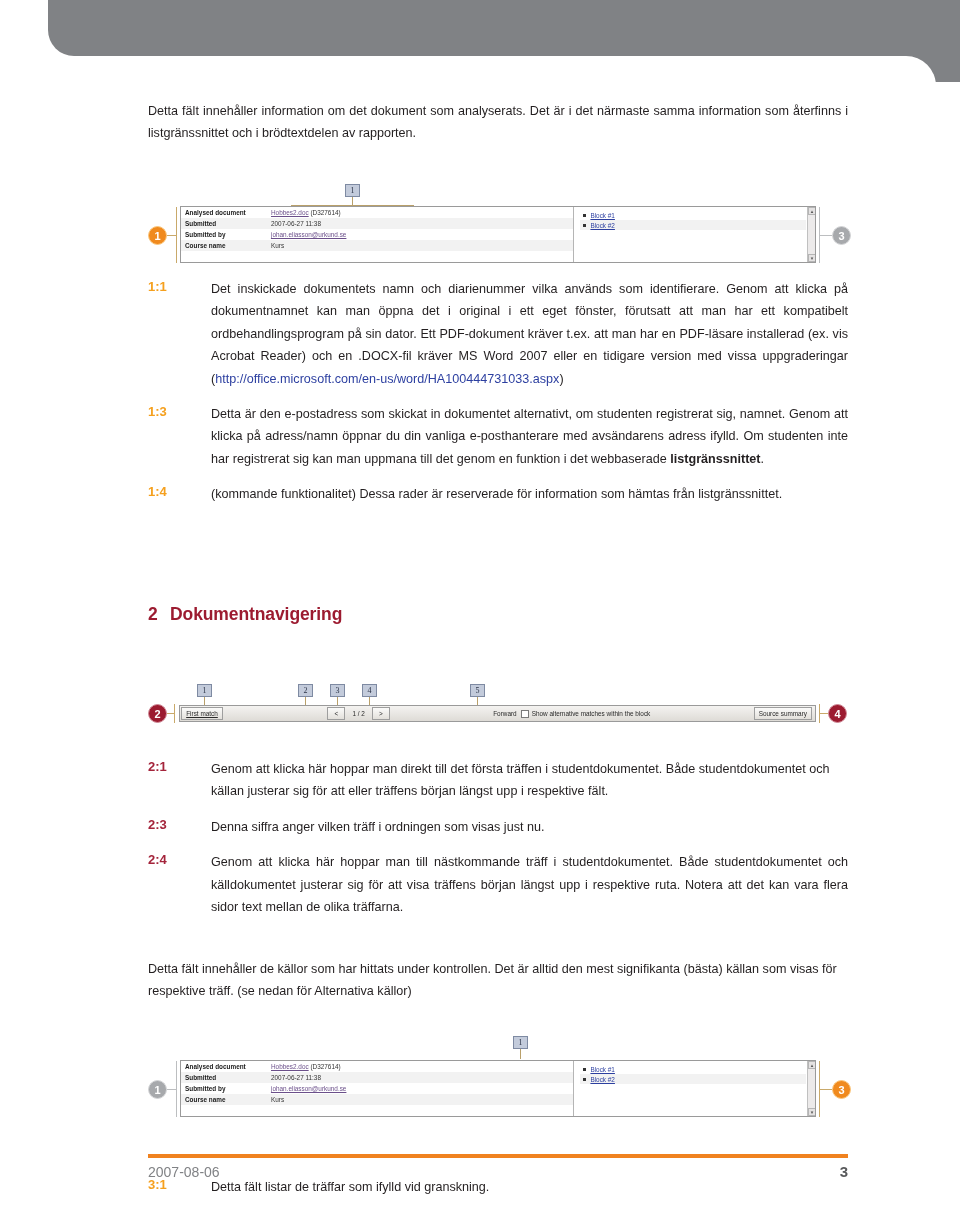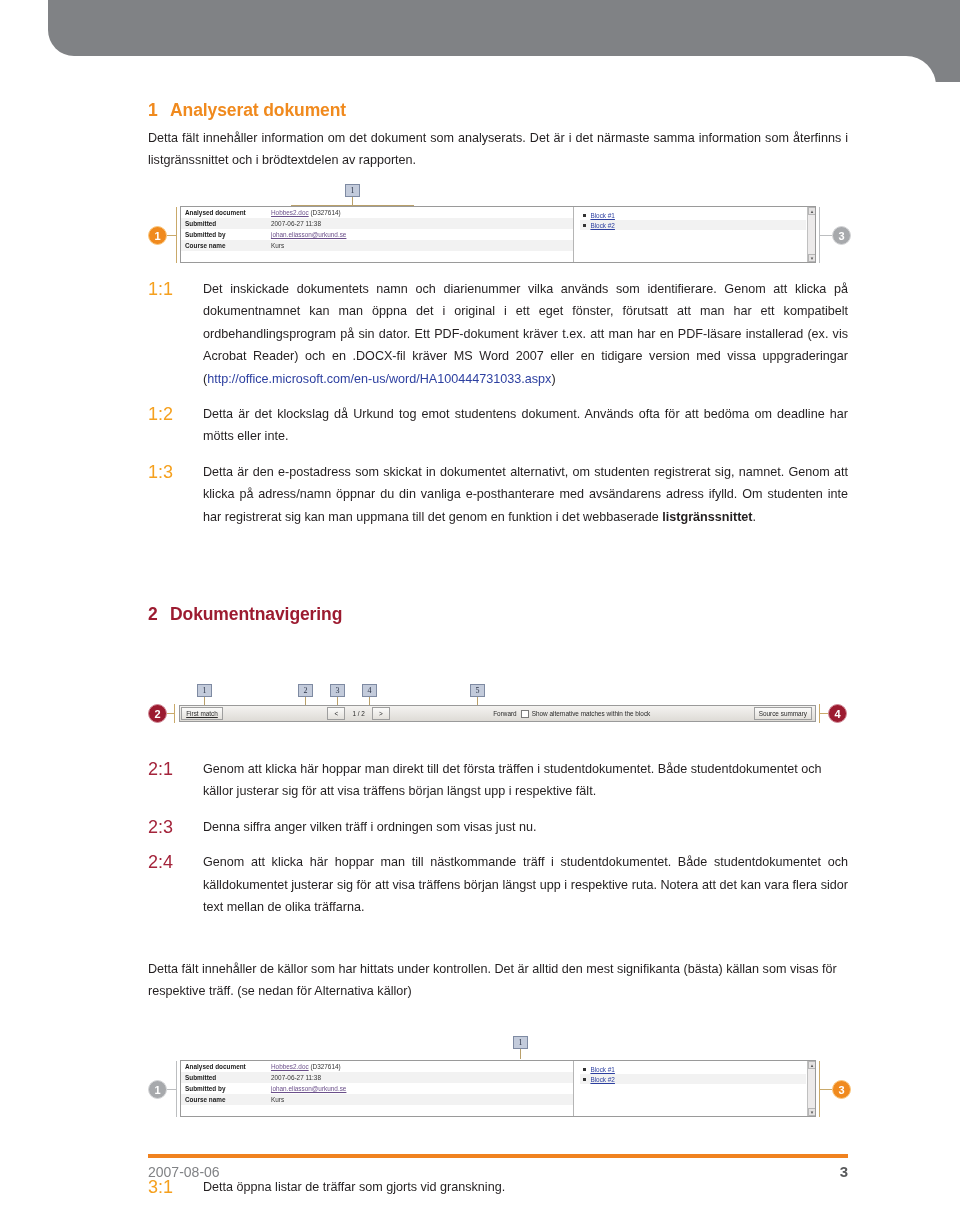--- a/index.html
+++ b/index.html
@@ -55,30 +55,31 @@
     text-align:justify;
     color:#231f20;
   }
   p.intro.nojust { text-align:left; }
 
   
   .rows { margin-top:6px; }
   .row { display:flex; margin-bottom:13px; }
   .row .tag {
     width:55px; flex:0 0 55px;
-    font-size:18px; font-weight:normal;
+    font-size:13px; font-weight:bold;
     padding-top:1px;
   }
   .row .tag.orange { color:#f5a01e; }
   .row .tag.red { color:#a4243b; }
   .row .txt {
     flex:1;
     font-size:12.6px;
     line-height:1.78;
     text-align:justify;
+    margin-left:8px;
   }
   .row .txt.left { text-align:left; }
   .row .txt a { color:#2c3fa0; text-decoration:none; }
   .row .txt b { font-weight:bold; }
 
   
   .badge {
     position:absolute;
     width:19px; height:19px; border-radius:50%;
     color:#ffffff; font-size:11px; font-weight:bold;
@@ -204,23 +205,20 @@
 </head>
 <body>
 
 <div class="banner-wrap">
   <div class="banner"></div>
   <div class="banner-tail"></div>
 </div>
 
 <div class="content">
 
-  <h2 class="sec orange">
-    <span class="num">1</span><span>Analyserat dokument</span>
-  </h2>
   <p class="intro">Detta fält innehåller information om det dokument som analyserats. Det är i det närmaste samma information som återfinns i listgränssnittet och i brödtextdelen av rapporten.</p>
 </div>
 
 <div>
 
   <div class="sqtag" style="left:345px; top:184px;">1</div>
   <div class="tline" style="left:352px; top:197px; width:1px; height:8px;"></div>
   <div class="tline" style="left:291px; top:205px; width:123px; height:1px;"></div>
   <div class="tline" style="left:291px; top:205px; width:1px; height:5px;"></div>
   <div class="tline" style="left:413px; top:205px; width:1px; height:5px;"></div>
@@ -272,26 +270,26 @@
   </div>
 </div>
 
 <div class="content" style="top:272px;">
   <div class="rows">
     <div class="row">
       <div class="tag orange">1:1</div>
       <div class="txt"><span>Det inskickade dokumentets namn och diarienummer vilka används som identifierare. Genom att klicka på dokumentnamnet kan man öppna det i original i ett eget fönster, förutsatt att man har ett kompatibelt ordbehandlingsprogram på sin dator. Ett PDF-dokument kräver t.ex. att man har en PDF-läsare installerad (ex. vis Acrobat Reader) och en .DOCX-fil kräver MS Word 2007 eller en tidigare version med vissa uppgraderingar (</span><a href="#">http://office.microsoft.com/en-us/word/HA100444731033.aspx</a><span>)</span></div>
     </div>
     <div class="row">
-      <div class="tag orange">1:2</div>
-      <div class="txt">Detta är det klockslag då Urkund tog emot studentens dokument. Används ofta för att bedöma om deadline har mötts eller inte.</div>
-    </div>
-    <div class="row">
       <div class="tag orange">1:3</div>
       <div class="txt"><span>Detta är den e-postadress som skickat in dokumentet alternativt, om studenten registrerat sig, namnet. Genom att klicka på adress/namn öppnar du din vanliga e-posthanterare med avsändarens adress ifylld. Om studenten inte har registrerat sig kan man uppmana till det genom en funktion i det webbaserade </span><b>listgränssnittet</b><span>.</span></div>
+    </div>
+    <div class="row">
+      <div class="tag orange">1:4</div>
+      <div class="txt">(kommande funktionalitet) Dessa rader är reserverade för information som hämtas från listgränssnittet.</div>
     </div>
   </div>
 </div>
 
 <div class="content" style="top:604px;">
   <h2 class="sec red">
     <span class="num">2</span><span>Dokumentnavigering</span>
   </h2>
 </div>
 
@@ -335,21 +333,21 @@
     <div class="sumwrap">
       <div class="btn">Source summary</div>
     </div>
   </div>
 </div>
 
 <div class="content" style="top:752px;">
   <div class="rows">
     <div class="row">
       <div class="tag red">2:1</div>
-      <div class="txt left">Genom att klicka här hoppar man direkt till det första träffen i studentdokumentet. Både studentdokumentet och källor justerar sig för att visa träffens början längst upp i respektive fält.</div>
+      <div class="txt left">Genom att klicka här hoppar man direkt till det första träffen i studentdokumentet. Både studentdokumentet och källan justerar sig för att eller träffens början längst upp i respektive fält.</div>
     </div>
     <div class="row">
       <div class="tag red">2:3</div>
       <div class="txt left">Denna siffra anger vilken träff i ordningen som visas just nu.</div>
     </div>
     <div class="row">
       <div class="tag red">2:4</div>
       <div class="txt">Genom att klicka här hoppar man till nästkommande träff i studentdokumentet. Både studentdokumentet och källdokumentet justerar sig för att visa träffens början längst upp i respektive ruta. Notera att det kan vara flera sidor text mellan de olika träffarna.</div>
     </div>
   </div>
@@ -398,21 +396,21 @@
       <div class="arrow up">▴</div>
       <div class="arrow dn">▾</div>
     </div>
   </div>
 </div>
 
 <div class="content" style="top:1176px;">
   <div class="rows" style="margin-top:0;">
     <div class="row">
       <div class="tag orange">3:1</div>
-      <div class="txt left">Detta öppna listar de träffar som gjorts vid granskning.</div>
+      <div class="txt left">Detta fält listar de träffar som ifylld vid granskning.</div>
     </div>
   </div>
 </div>
 
 <div class="foot-rule"></div>
 <div class="foot">
   <span class="date">2007-08-06</span>
   <span class="pg">3</span>
 </div>
 

